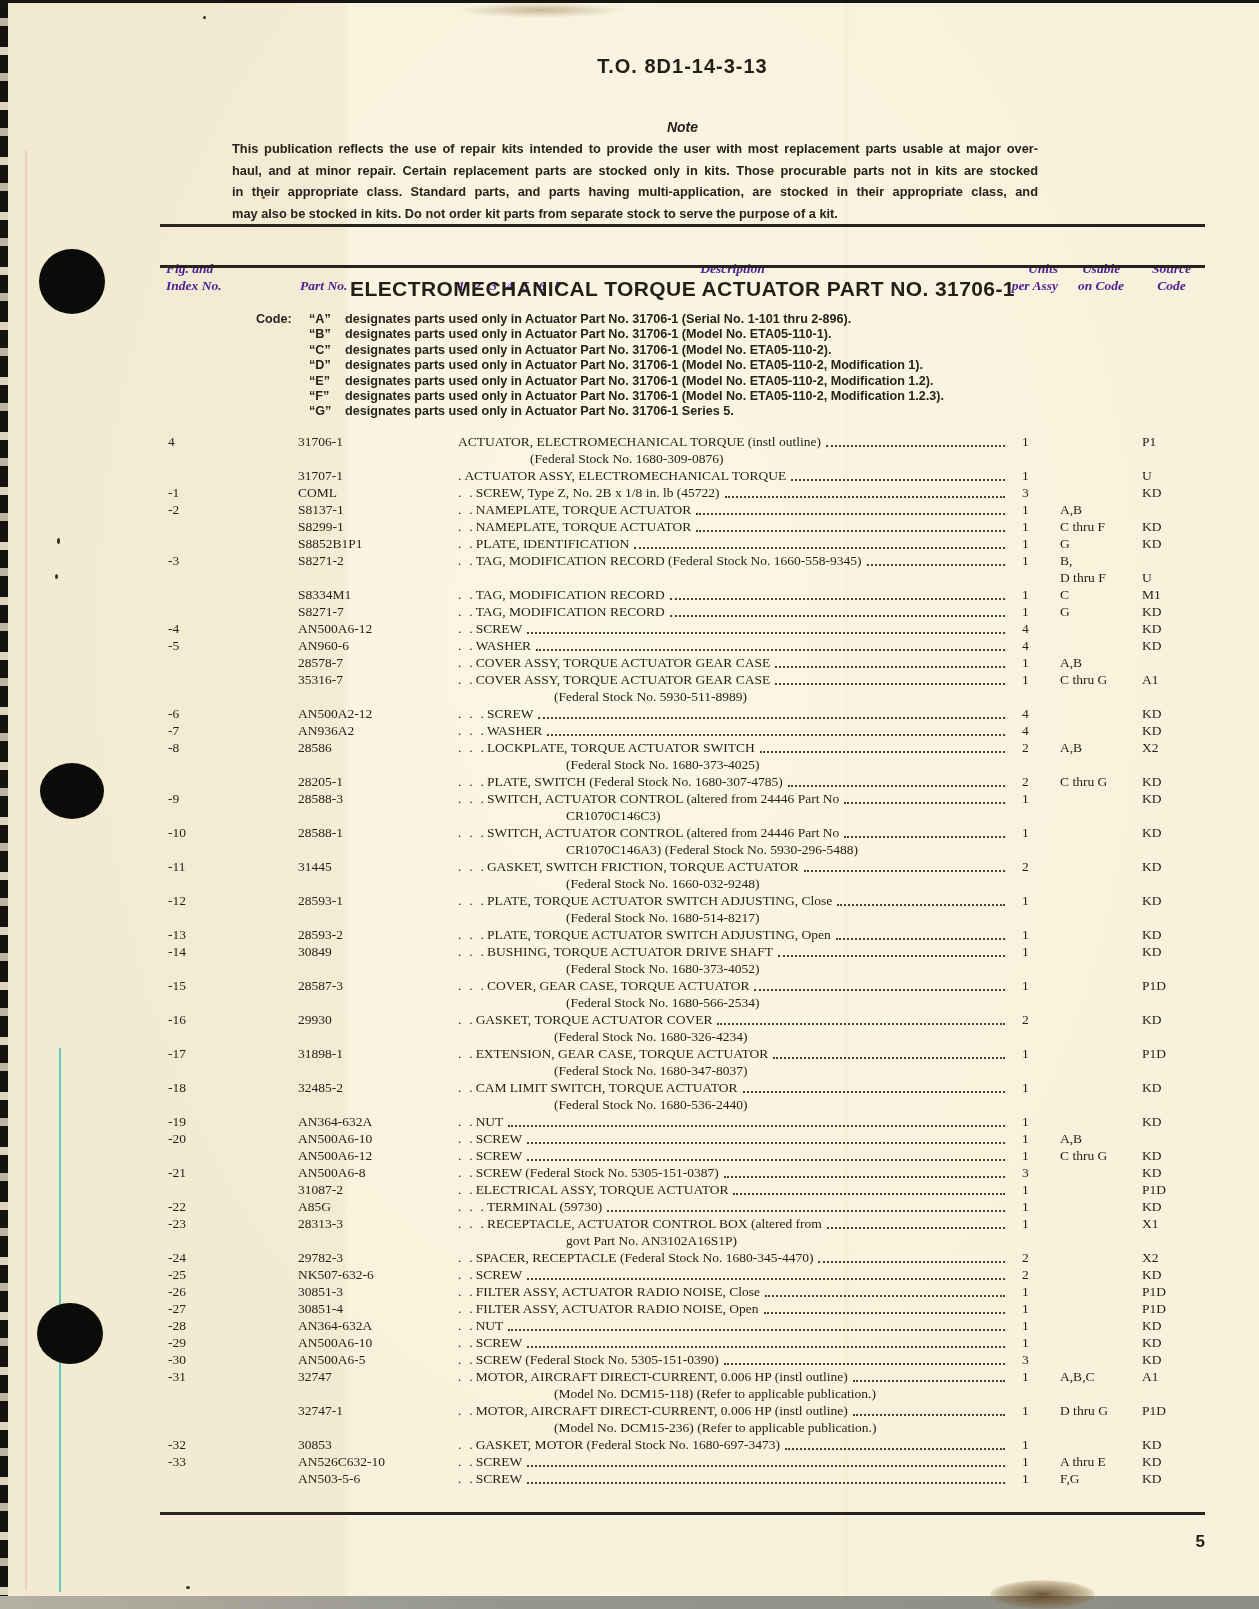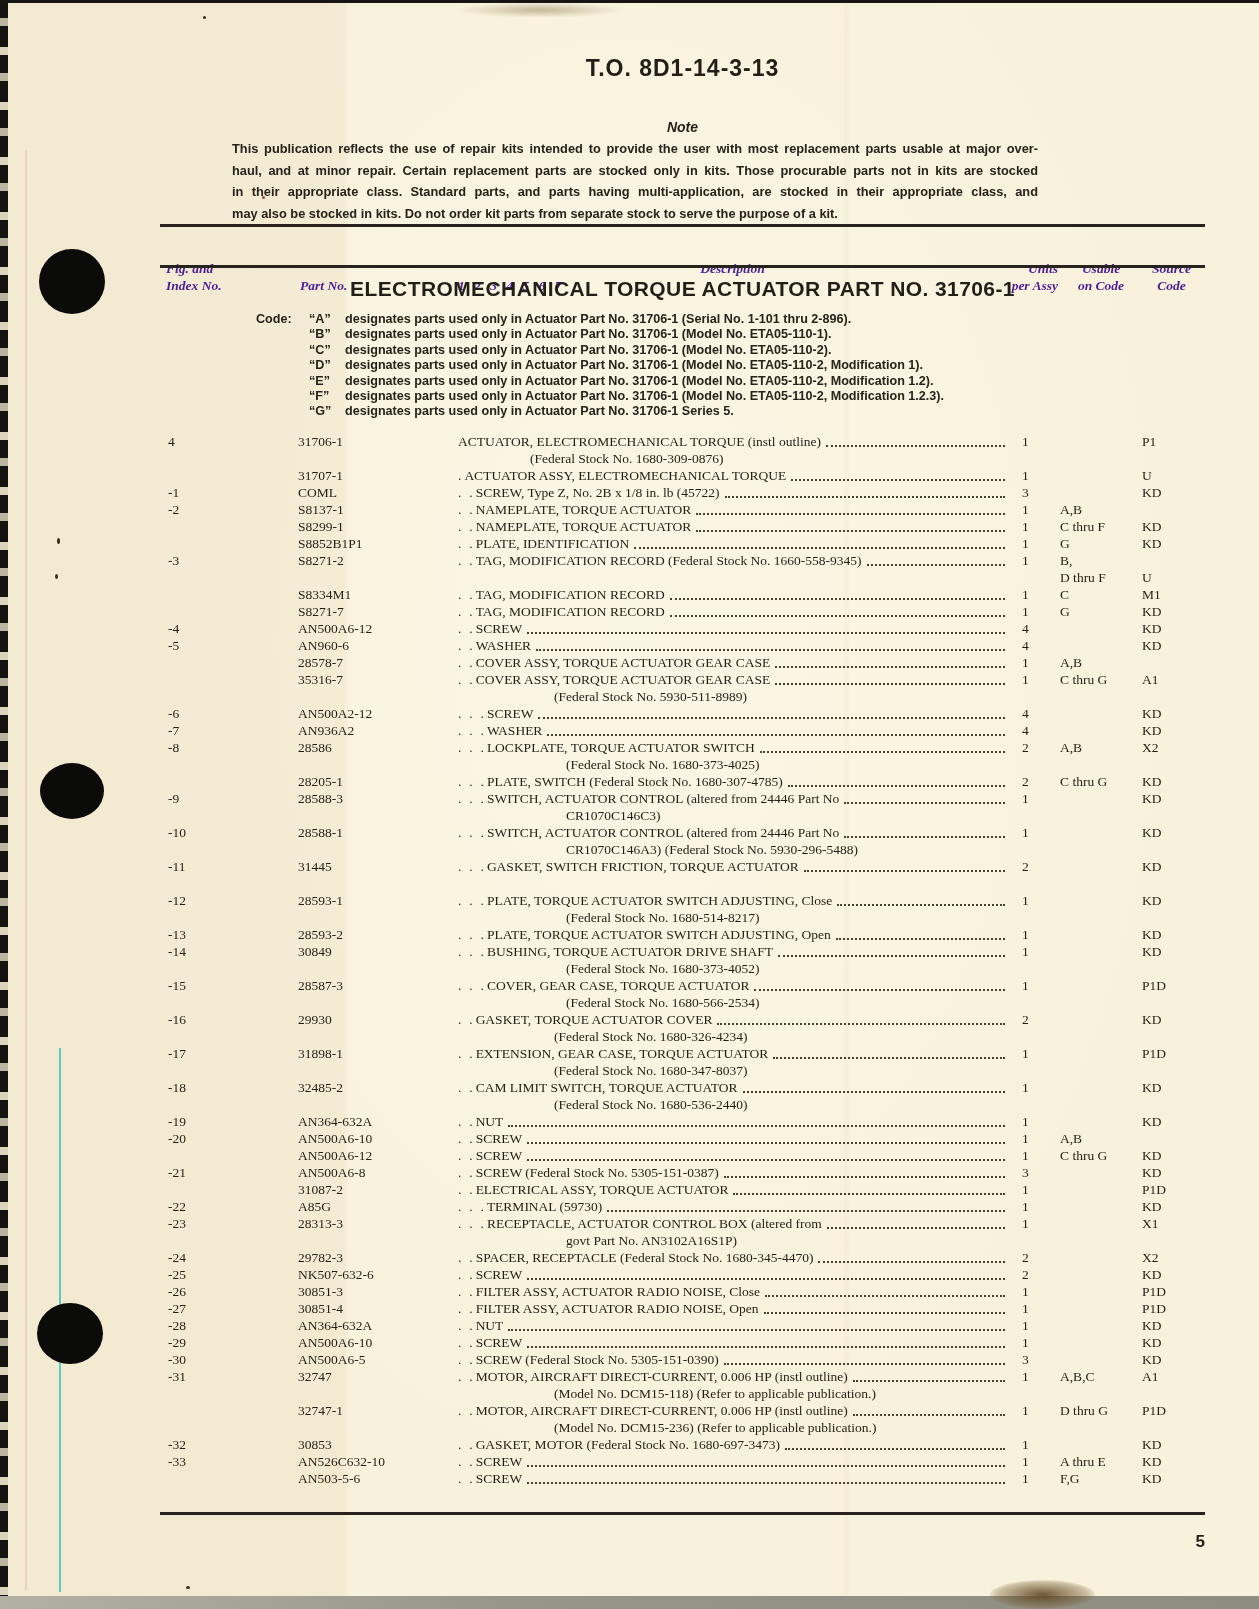--- a/index.html
+++ b/index.html
@@ -20,21 +20,21 @@
   .stain{position:absolute;left:990px;top:1580px;width:105px;height:29px;border-radius:50%;
     background:radial-gradient(ellipse,rgba(88,62,25,.85),rgba(120,95,50,.35) 60%,rgba(0,0,0,0) 75%);}
   .smudge-top{position:absolute;left:455px;top:2px;width:170px;height:16px;border-radius:50%;
     background:radial-gradient(ellipse,rgba(115,90,45,.38),rgba(0,0,0,0) 70%);}
   .punch{position:absolute;background:#0b0b0a;border-radius:50%;}
   .teal-line{position:absolute;left:59px;top:1048px;width:2px;height:544px;background:#3fc6bf;opacity:.85;}
   .pink-line{position:absolute;left:25px;top:150px;width:2px;height:1440px;background:#c97f7f;opacity:.22;}
   .speck{position:absolute;background:#3a2e1c;border-radius:50%;}
   
   .to-number{position:absolute;left:160px;width:1045px;top:55px;text-align:center;
-    font-family:"Liberation Sans",sans-serif;font-weight:700;font-size:23px;letter-spacing:1px;}
+    font-family:"Liberation Sans",sans-serif;font-weight:700;font-size:20px;letter-spacing:1px;}
   .note-head{position:absolute;left:160px;width:1045px;top:119px;text-align:center;
     font-family:"Liberation Sans",sans-serif;font-weight:700;font-size:14px;font-style:italic;}
   .note-body{position:absolute;left:232px;top:138px;width:806px;
     font-family:"Liberation Sans",sans-serif;font-weight:700;font-size:12.8px;line-height:21.5px;color:#25231b;}
   .note-body .jline{text-align:justify;text-align-last:justify;}
   
   .rule{position:absolute;left:160px;width:1045px;height:3px;background:#26241d;}
   .th{position:absolute;font-style:italic;font-weight:700;font-size:13.5px;color:#4c1d95;margin-top:33px;}
   .title{position:absolute;left:160px;width:1045px;top:277px;text-align:center;
     font-family:"Liberation Sans",sans-serif;font-weight:700;font-size:21px;letter-spacing:.4px;}
@@ -430,20 +430,23 @@
           <span>GASKET, SWITCH FRICTION, TORQUE ACTUATOR</span>
           <span class="leader"></span>
         </span>
         <span class="c-units">2</span>
         <span class="c-usable"></span>
         <span class="c-source">KD</span>
       </div>
       <div class="tr">
         <span class="c-idx"></span>
         <span class="c-part"></span>
+        <span class="c-desc" style="padding-left: 111px;">
+          <span>(Federal Stock No. 1660-032-9248)</span>
+        </span>
         <span class="c-units"></span>
         <span class="c-usable"></span>
         <span class="c-source"></span>
       </div>
       <div class="tr">
         <span class="c-idx">-12</span>
         <span class="c-part">28593-1</span>
         <span class="c-desc">
           <span class="ind">. . . </span>
           <span>PLATE, TORQUE ACTUATOR SWITCH ADJUSTING, Close</span>

